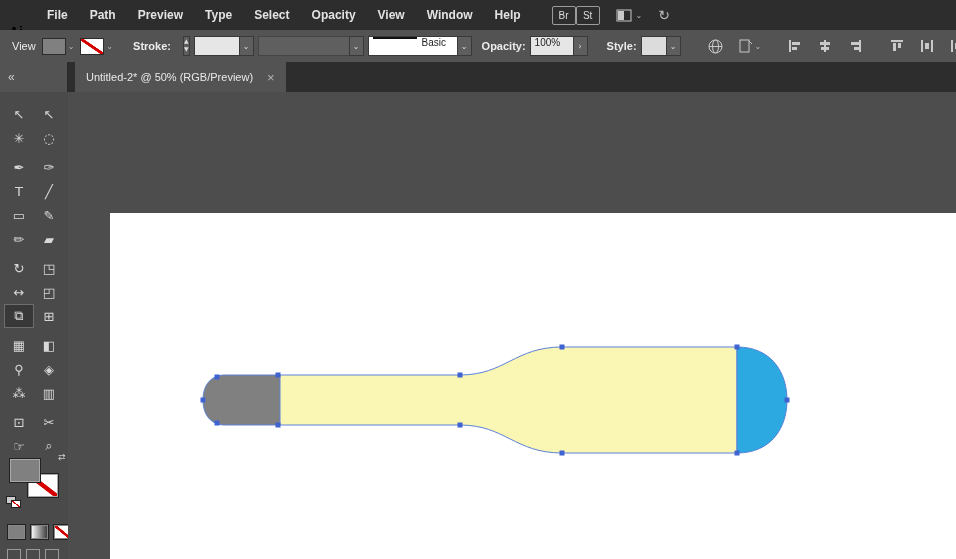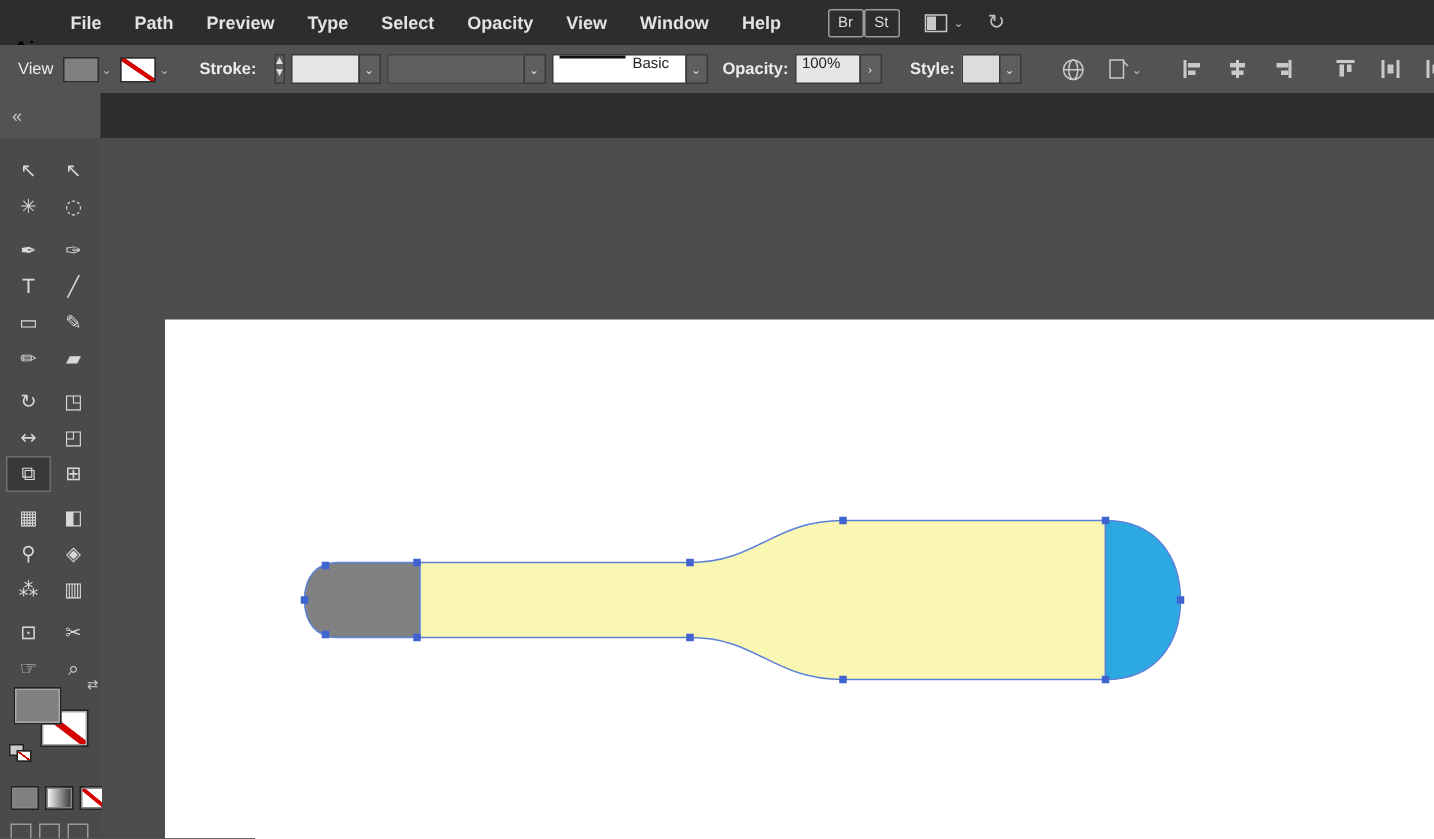--- a/index.html
+++ b/index.html
@@ -229,20 +229,24 @@
       <svg width="16" height="16">
         <rect x="2" y="2" width="2" height="12" class="icon-fill"></rect>
         <rect x="6" y="5" width="4" height="6" class="icon-fill"></rect>
         <rect x="12" y="2" width="2" height="12" class="icon-fill"></rect>
       </svg>
     </span>
   </div>
 
   <div class="tab-strip">
     <div class="panel-collapse">«</div>
+    <div class="doc-tab">
+      <span>Untitled-2* @ 50% (RGB/Preview)</span>
+      <span class="tab-close">×</span>
+    </div>
   </div>
 
   <aside class="toolbar">
     <div class="tool-grid">
       <div class="tool">↖</div>
       <div class="tool">↖</div>
       <div class="tool">✳</div>
       <div class="tool">◌</div>
       <div class="group-gap"></div>
       <div class="tool">✒</div>

